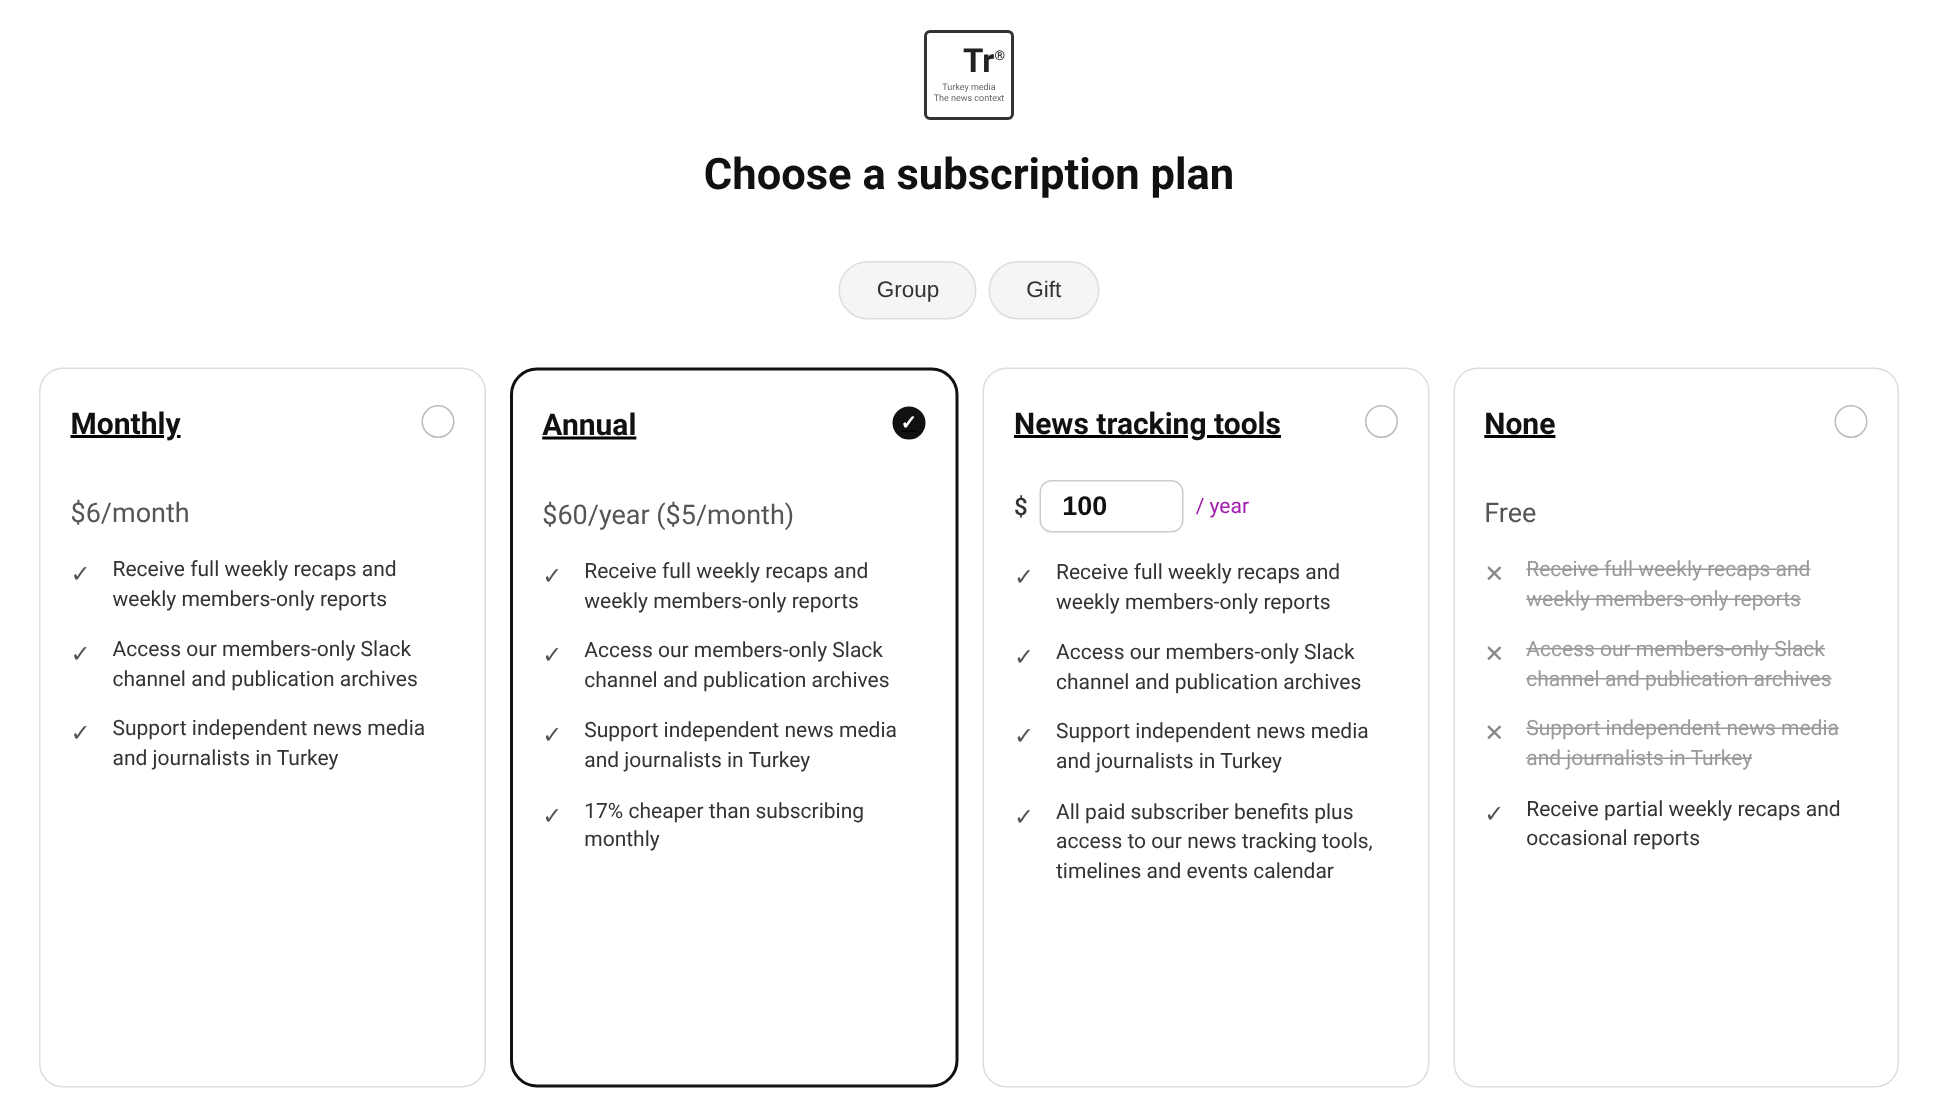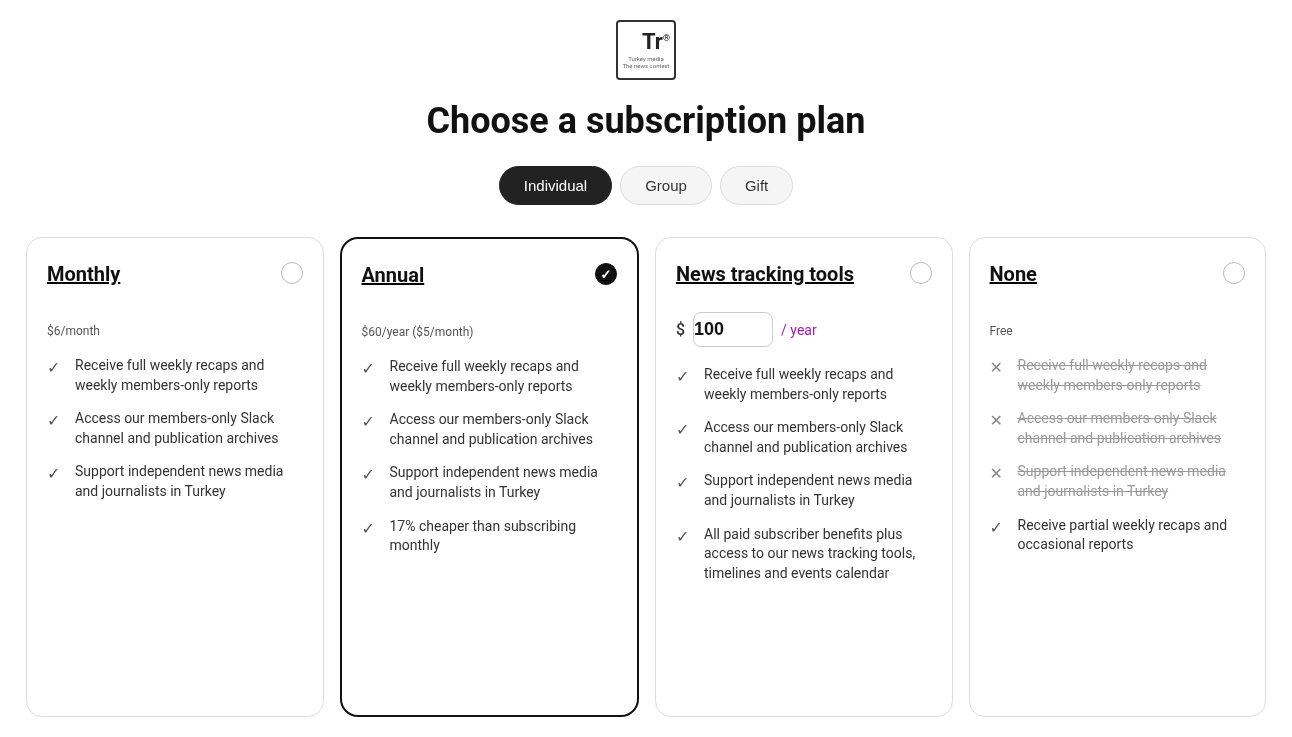--- a/index.html
+++ b/index.html
@@ -34,24 +34,24 @@
       margin-left: 20px;
     }
     .logo-sub {
       font-size: 6px;
       color: #666;
       margin-top: 2px;
       text-align: center;
       line-height: 1.2;
     }
     .page-title {
-      font-size: 36px;
+      font-size: 29px;
       font-weight: 700;
       color: #111;
-      margin-bottom: 24px;
+      margin-bottom: 40px;
       text-align: center;
     }
     .tab-group {
       display: flex;
       gap: 8px;
       margin-bottom: 32px;
     }
     .tab-btn {
       padding: 10px 24px;
       border-radius: 999px;
@@ -114,43 +114,43 @@
       align-items: center;
       justify-content: center;
     }
     .plan-radio.selected::after {
       content: '✓';
       color: #fff;
       font-size: 13px;
       font-weight: 700;
     }
     .plan-price {
-      font-size: 12px;
+      font-size: 18px;
       color: #555;
       margin-bottom: 18px;
       margin-top: 38px;
     }
     .plan-price-input {
       display: flex;
       align-items: center;
       gap: 8px;
       margin-bottom: 18px;
     }
     .price-symbol {
       font-size: 16px;
       color: #333;
       font-weight: 500;
     }
     .price-input {
       border: 1.5px solid #ccc;
       border-radius: 8px;
-      padding: 6px 0;
+      padding: 6px 14px;
       font-size: 18px;
       font-weight: 600;
-      width: 80px;
+      width: 96px;
       color: #111;
     }
     .price-period {
       font-size: 14px;
       color: #a21caf;
     }
     .features-list {
       list-style: none;
       display: flex;
       flex-direction: column;
@@ -191,21 +191,20 @@
 <div class="logo-container">
   <div class="logo-box">
     <span class="logo-tr">Tr<sup style="font-size:9px;vertical-align:super;">®</sup></span>
     <span class="logo-sub">Turkey media<br>The news context</span>
   </div>
 </div>
 
 <h1 class="page-title">Choose a subscription plan</h1>
 
 <div class="tab-group">
-  <button class="tab-btn active">Individual</button>
   <button class="tab-btn">Group</button>
   <button class="tab-btn">Gift</button>
 </div>
 
 <div class="plans-grid">
 
   <div class="plan-card">
     <div class="plan-header">
       <span class="plan-name">Monthly</span>
       <div class="plan-radio"></div>

